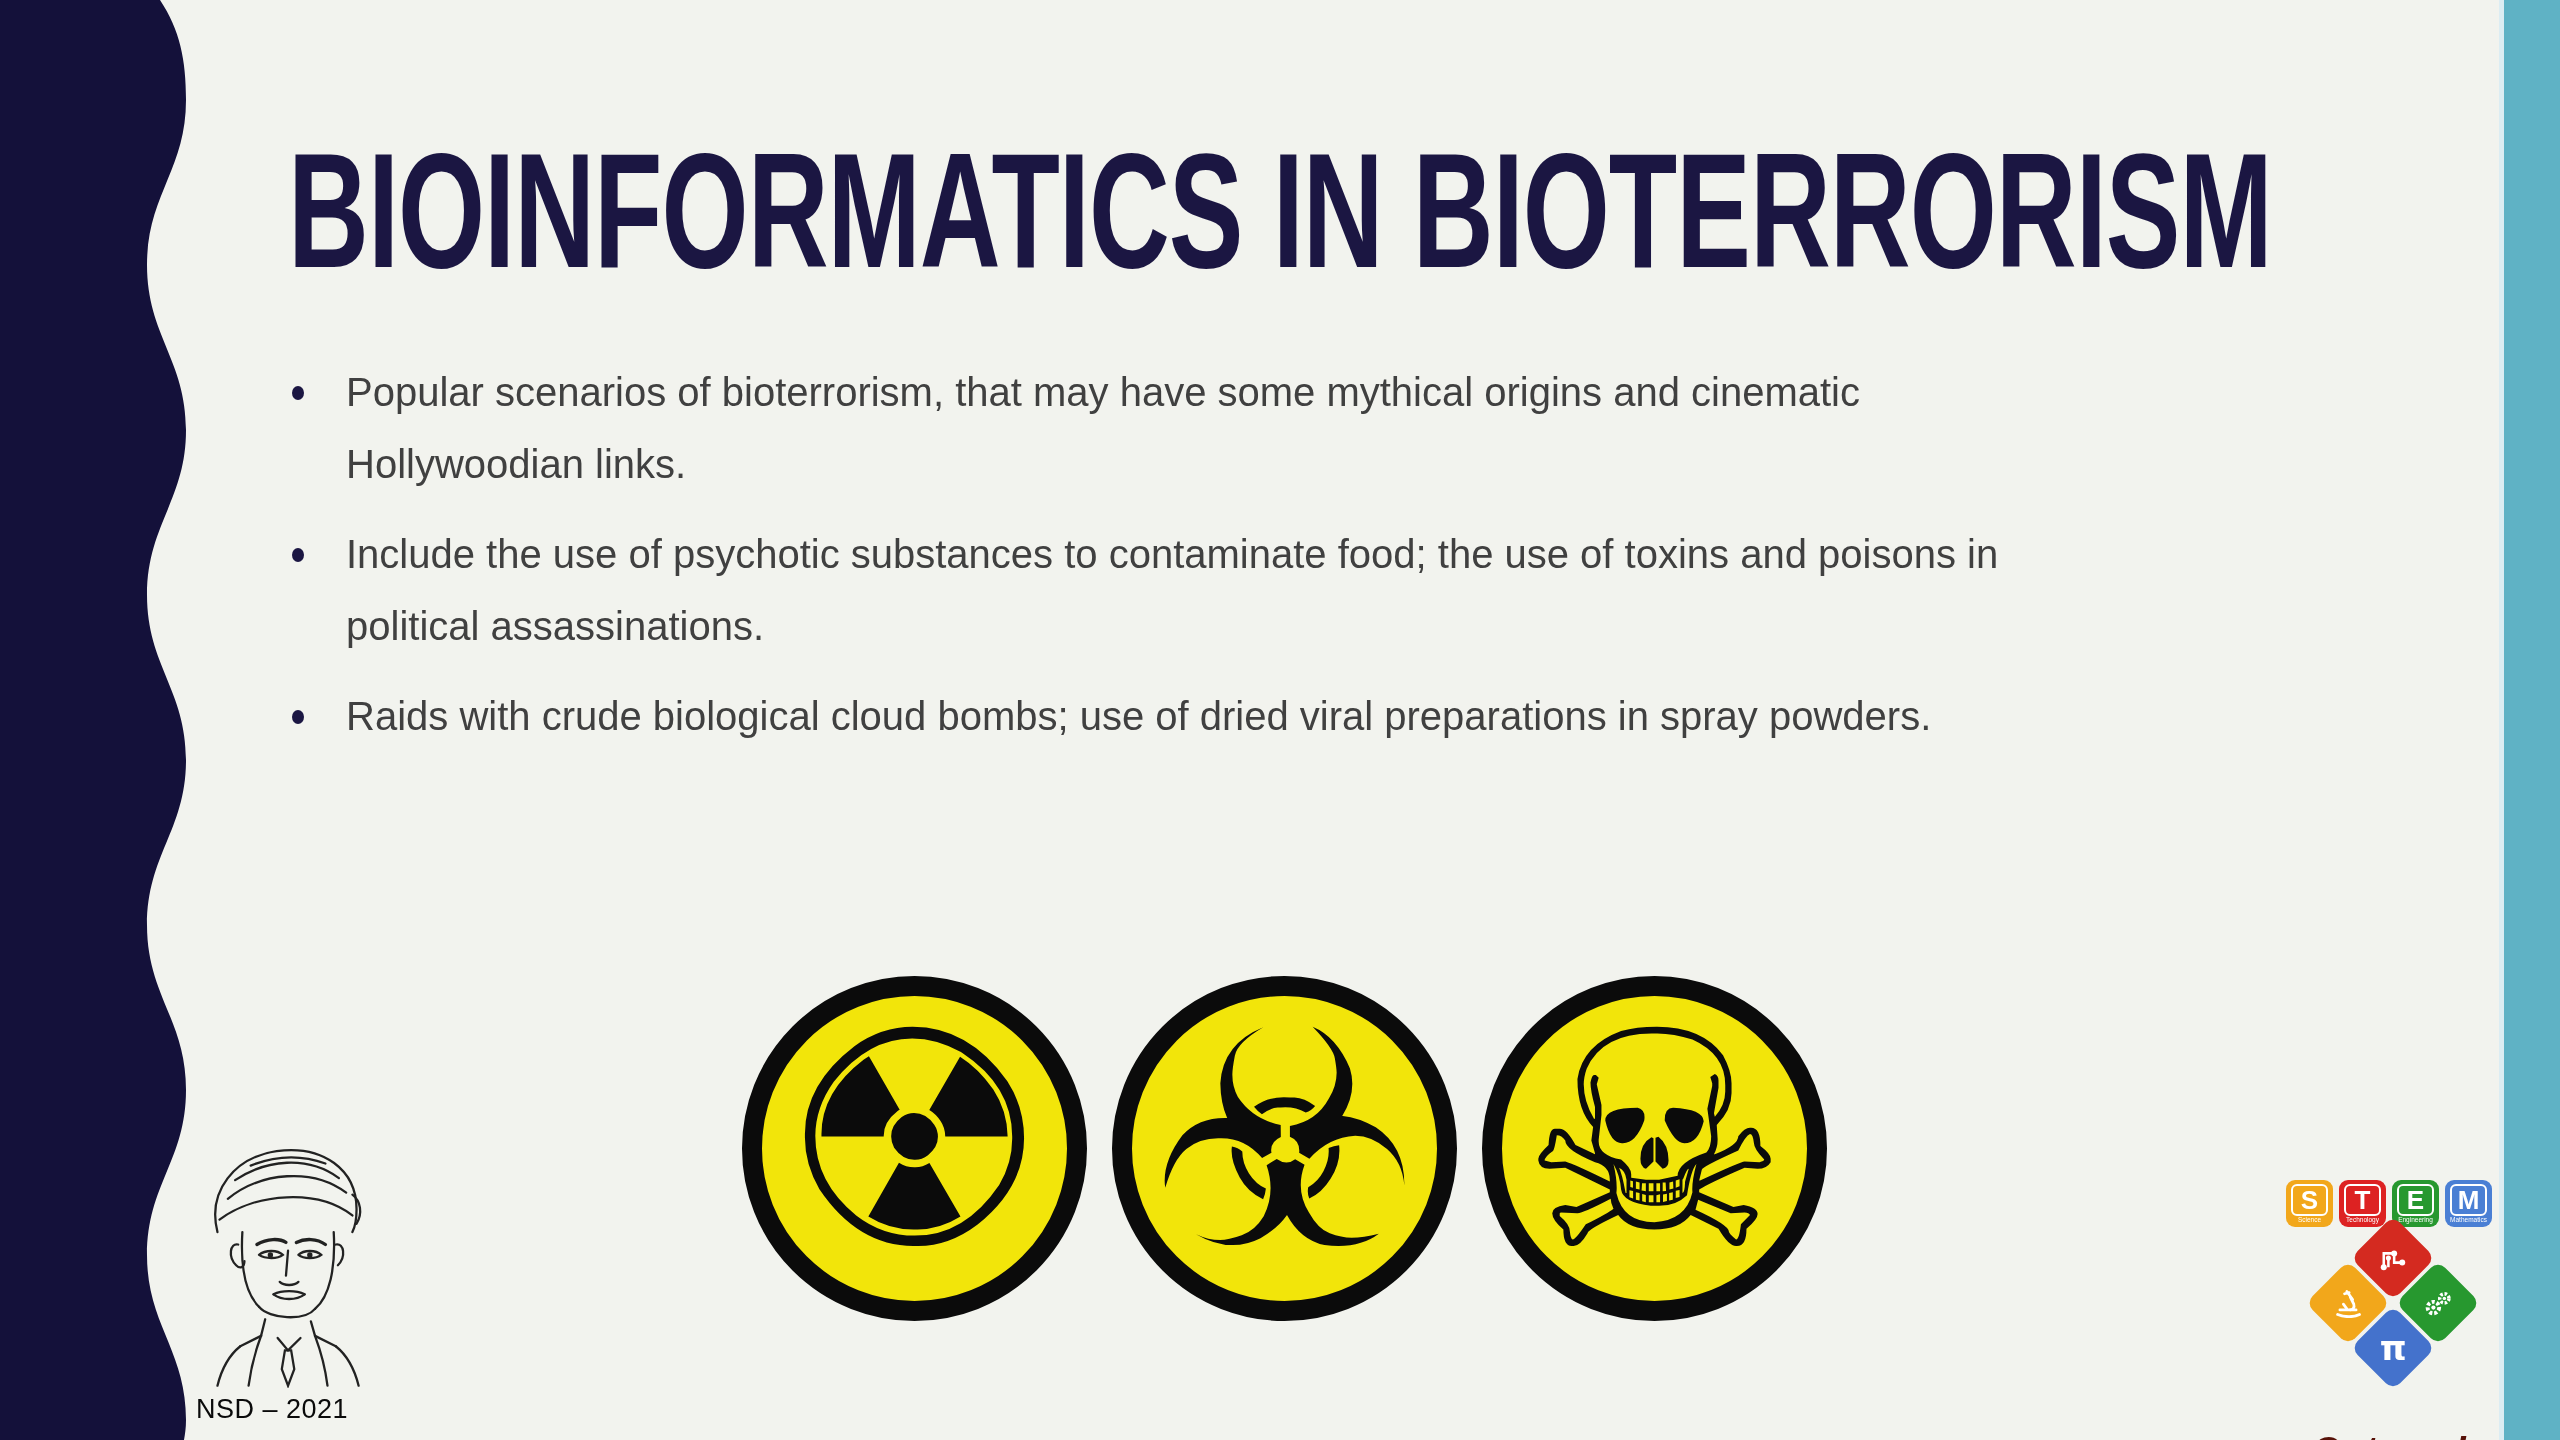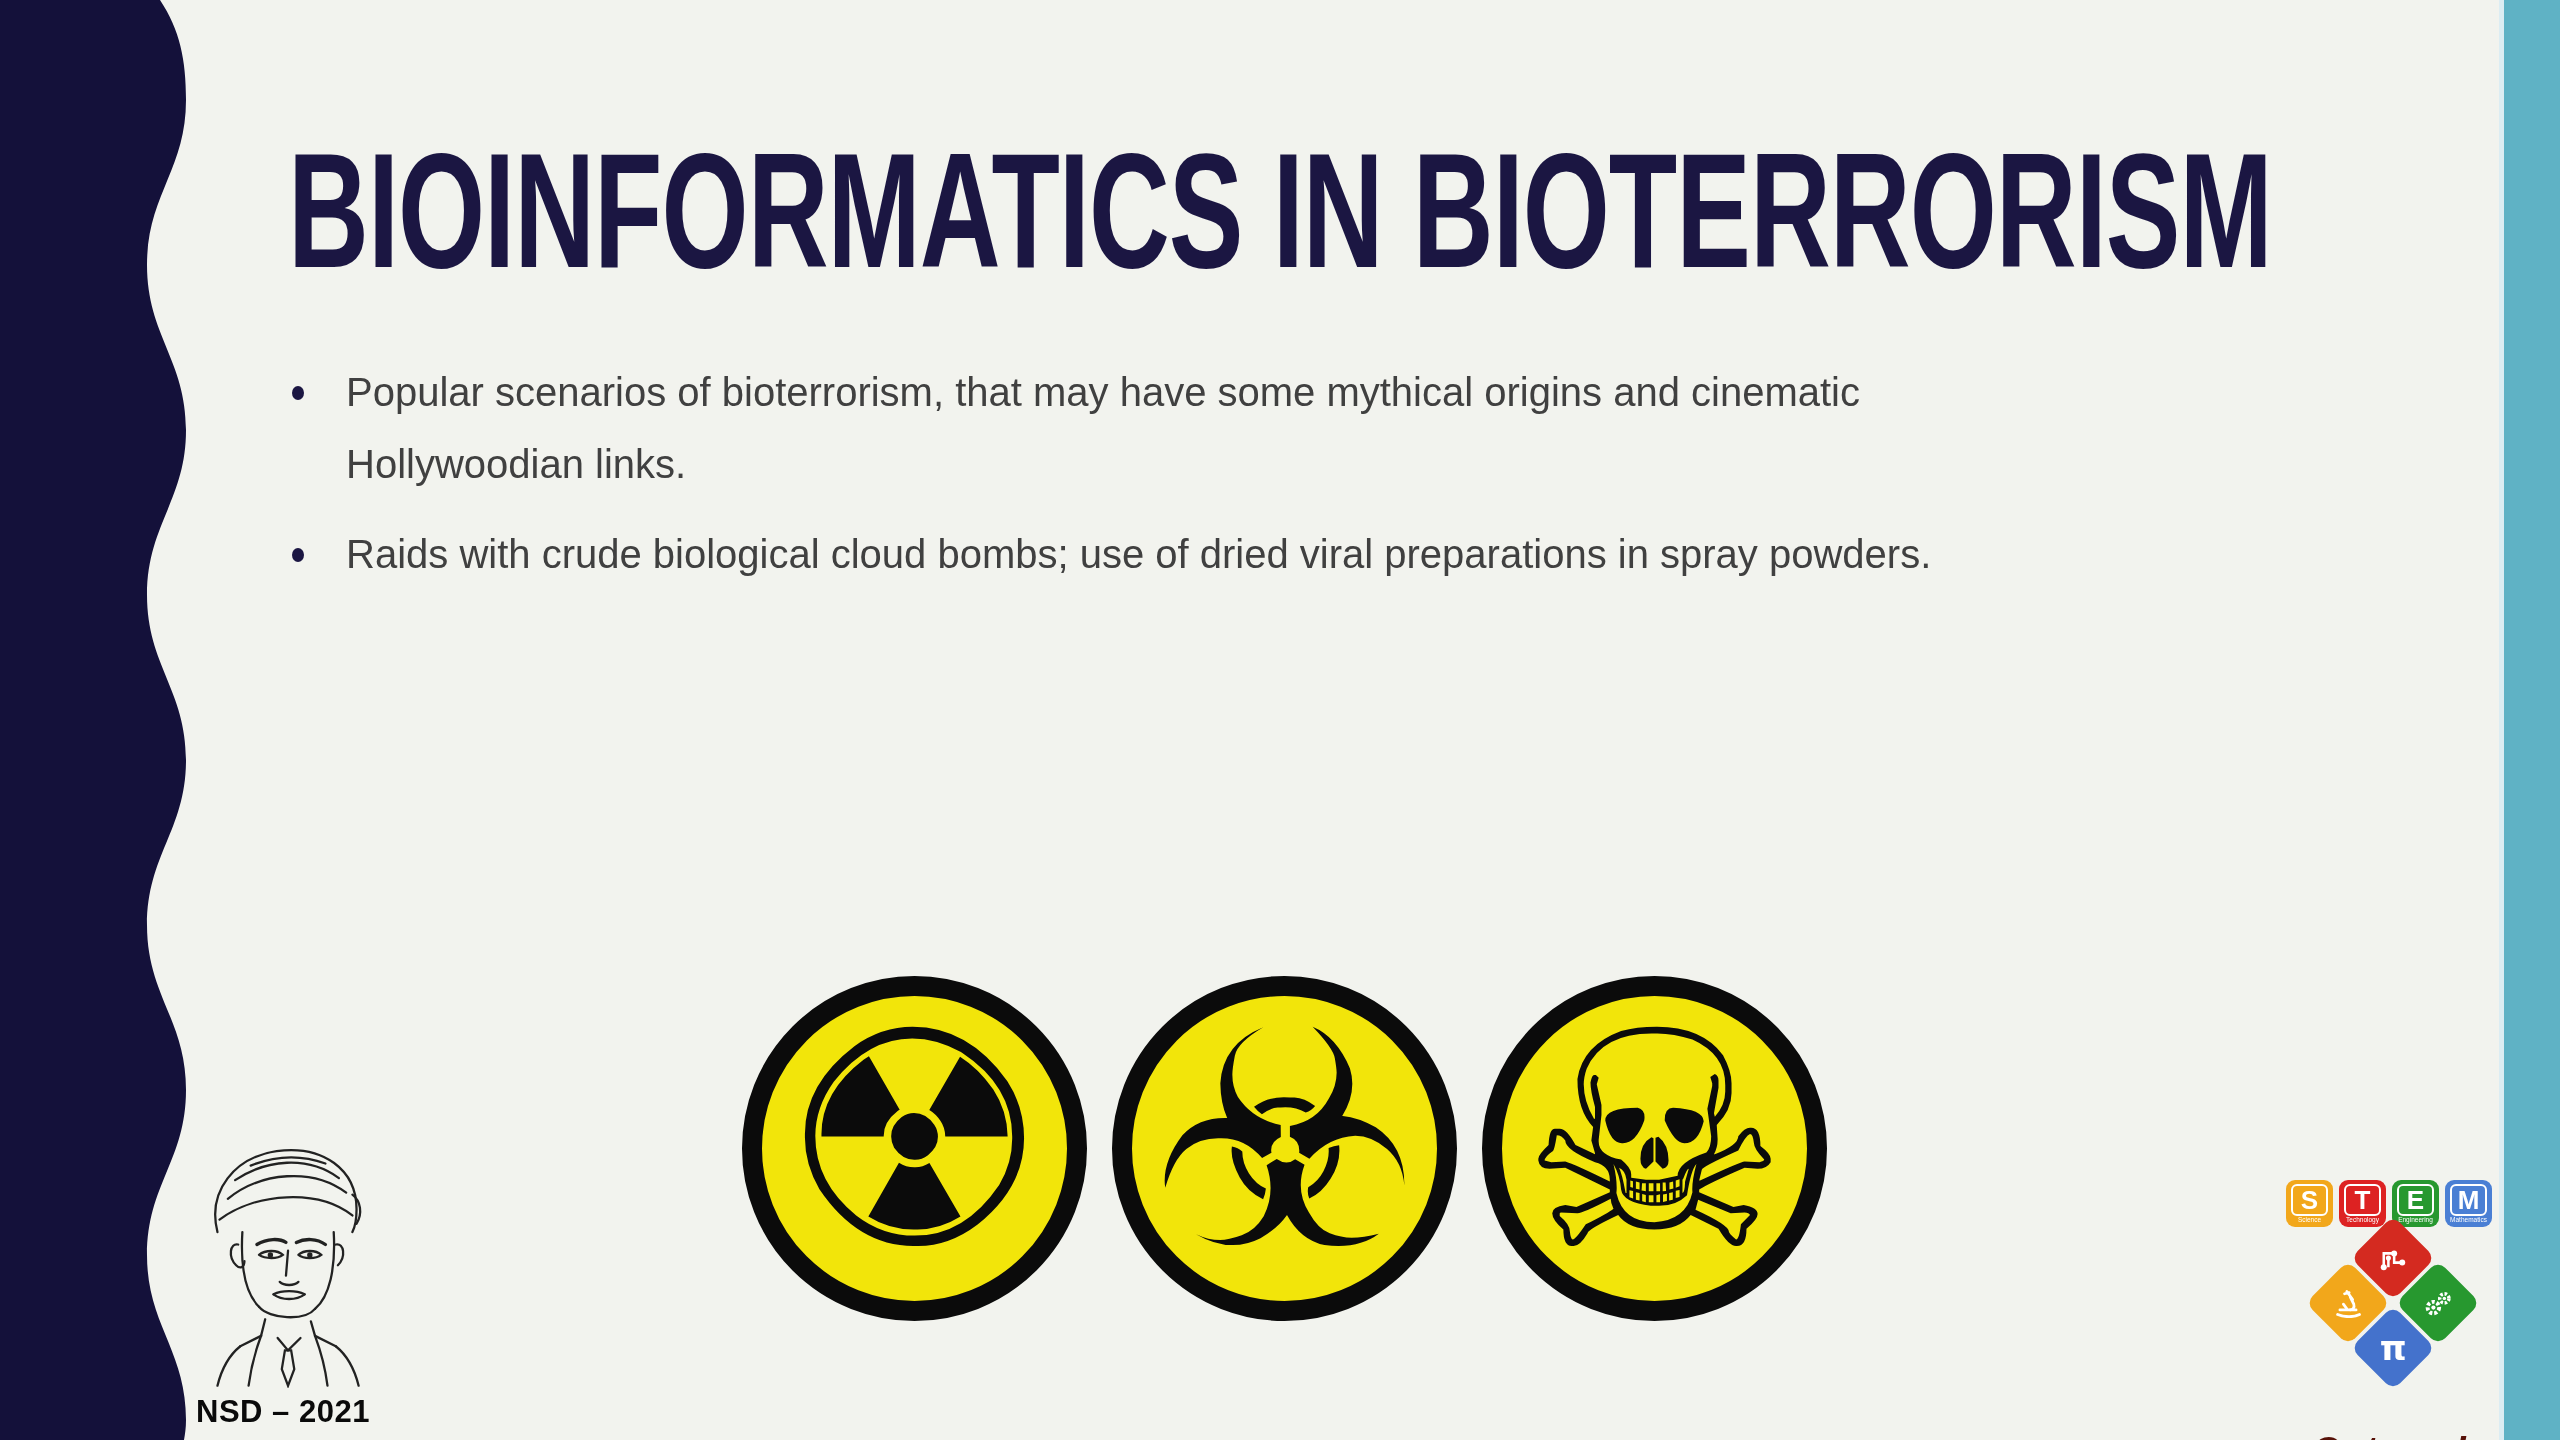--- a/index.html
+++ b/index.html
@@ -58,21 +58,21 @@
   .hazard-glyph{
     font-family:"DejaVu Sans",sans-serif;
     font-size:300px;line-height:1;color:#0b0b0b;
     transform:translateY(-2%);
   }
 
   
   .portrait{position:absolute;left:178px;top:1128px;}
   .nsd-caption{
     position:absolute;left:196px;top:1394px;width:220px;
-    font-size:31px;font-weight:bold;color:#0a0a0a;letter-spacing:0.5px;
+    font-size:27px;font-weight:normal;color:#0a0a0a;letter-spacing:0.5px;
   }
 
   
   .stem-badges{
     position:absolute;left:2286px;top:1180px;
     display:flex;gap:6px;
   }
   .stem-badge{
     width:47px;height:47px;border-radius:9px;
     display:flex;flex-direction:column;align-items:center;justify-content:center;
@@ -124,20 +124,22 @@
              L0 1440 Z" fill="#14113a" style="fill: rgb(20, 17, 58);"></path>
   </svg>
 
   <div class="teal-strip" style="background-color: rgb(95, 178, 197);"></div>
 
   <h1 class="title" style="color: rgb(27, 22, 66);">BIOINFORMATICS IN BIOTERRORISM</h1>
 
   <ul class="bullets" style="color: #404040;">
     <li>Popular scenarios of bioterrorism, that may have some mythical origins and cinematic
 Hollywoodian links.</li>
+    <li>Include the use of psychotic substances to contaminate food; the use of toxins and poisons in
+political assassinations.</li>
     <li>Raids with crude biological cloud bombs; use of dried viral preparations in spray powders.</li>
   </ul>
 
   <div class="hazard-row">
     <div class="hazard-badge" style="background-color: rgb(242, 229, 10);">
       <span class="hazard-glyph">☢</span>
     </div>
     <div class="hazard-badge" style="background-color: rgb(242, 229, 10);">
       <span class="hazard-glyph">☣</span>
     </div>

